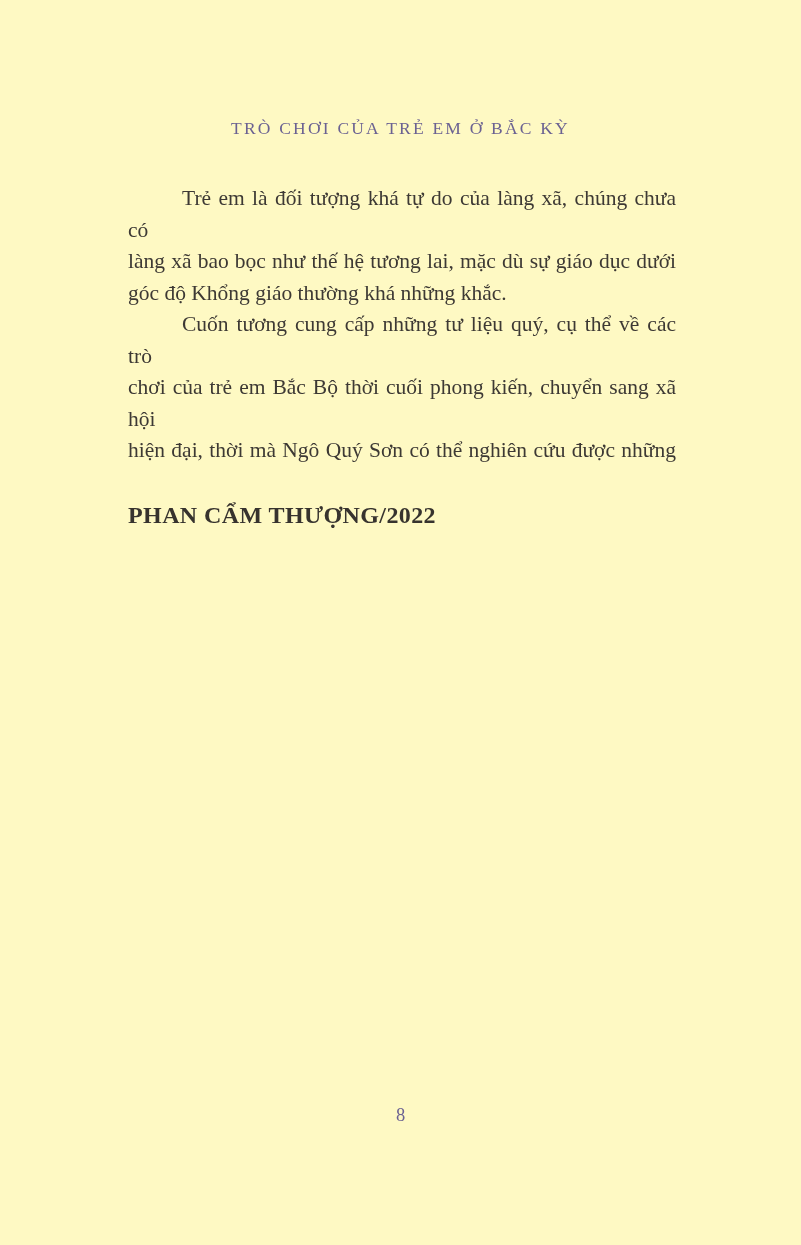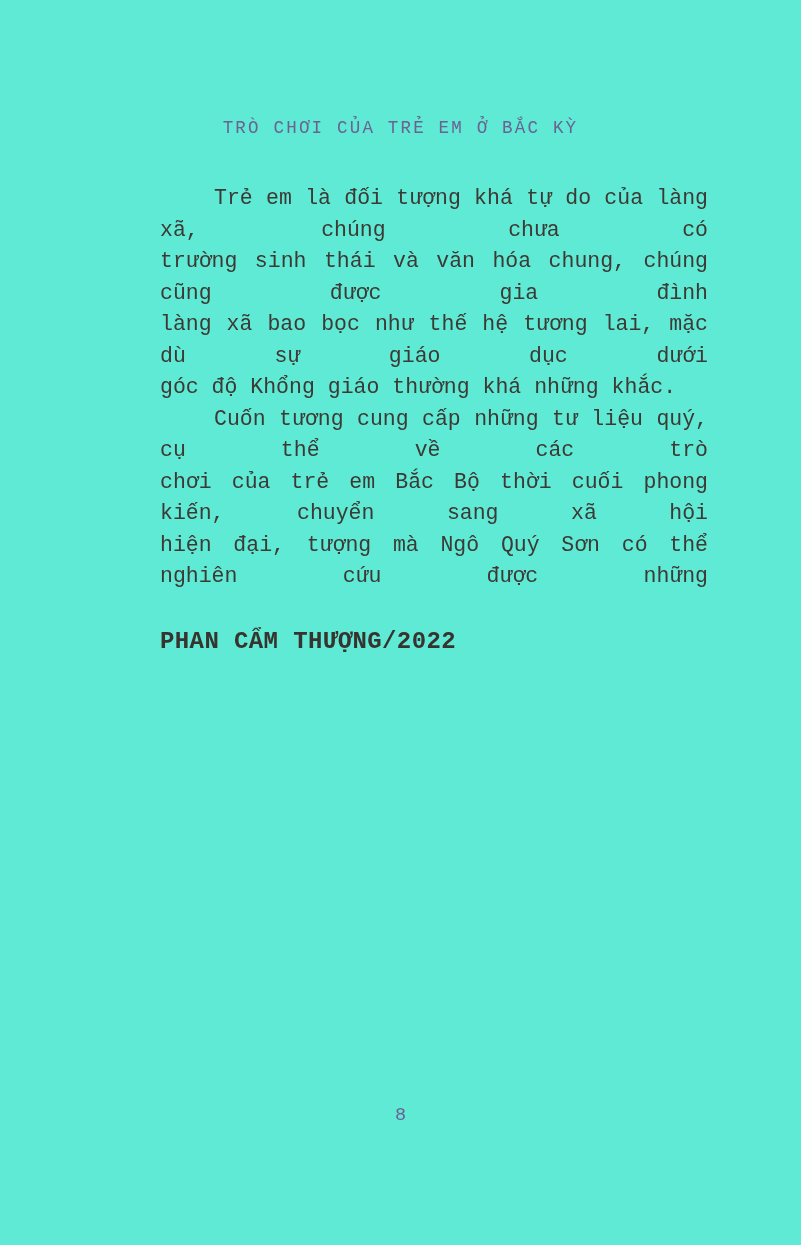--- a/index.html
+++ b/index.html
@@ -5,22 +5,22 @@
   html, body {
     margin: 0;
     padding: 0;
     background: #e9e5da;
   }
   .page {
     position: relative;
     width: 801px;
     height: 1245px;
     margin: 0 auto;
-    background: #5eead4;
-    font-family: Liberation Mono, monospace;
+    background: #fef9c3;
+    font-family: Liberation Serif, serif;
     overflow: hidden;
   }
   .running-head {
     position: absolute;
     top: 118px;
     left: 0;
     right: 0;
     text-align: center;
     font-size: 17.5px;
     letter-spacing: 2.2px;
@@ -28,21 +28,20 @@
     font-weight: 400;
   }
   .body-block {
     position: absolute;
     top: 183px;
     left: 128px;
     width: 548px;
     font-size: 21.5px;
     line-height: 31.5px;
     color: #3d3934;
-    margin-left: 32px;
   }
   .line {
     text-align: justify;
     text-align-last: justify;
   }
   .line.first {
     text-indent: 54px;
   }
   .line.last {
     text-align-last: left;
@@ -68,29 +67,28 @@
 <body>
 
 <div class="page">
 
   <div class="running-head">TRÒ CHƠI CỦA TRẺ EM Ở BẮC KỲ</div>
 
   <div class="body-block">
 
     <div>
       <div class="line first">Trẻ em là đối tượng khá tự do của làng xã, chúng chưa có</div>
-      <div class="line">trường sinh thái và văn hóa chung, chúng cũng được gia đình</div>
       <div class="line">làng xã bao bọc như thế hệ tương lai, mặc dù sự giáo dục dưới</div>
       <div class="line last">góc độ Khổng giáo thường khá những khắc.</div>
     </div>
 
     <div>
       <div class="line first">Cuốn tương cung cấp những tư liệu quý, cụ thể về các trò</div>
       <div class="line">chơi của trẻ em Bắc Bộ thời cuối phong kiến, chuyển sang xã hội</div>
-      <div class="line">hiện đại, tượng mà Ngô Quý Sơn có thể nghiên cứu được những</div>
+      <div class="line">hiện đại, thời mà Ngô Quý Sơn có thể nghiên cứu được những</div>
     </div>
 
     <div class="signature">PHAN CẨM THƯỢNG/2022</div>
 
   </div>
 
   <div class="page-number">8</div>
 
 </div>
 

